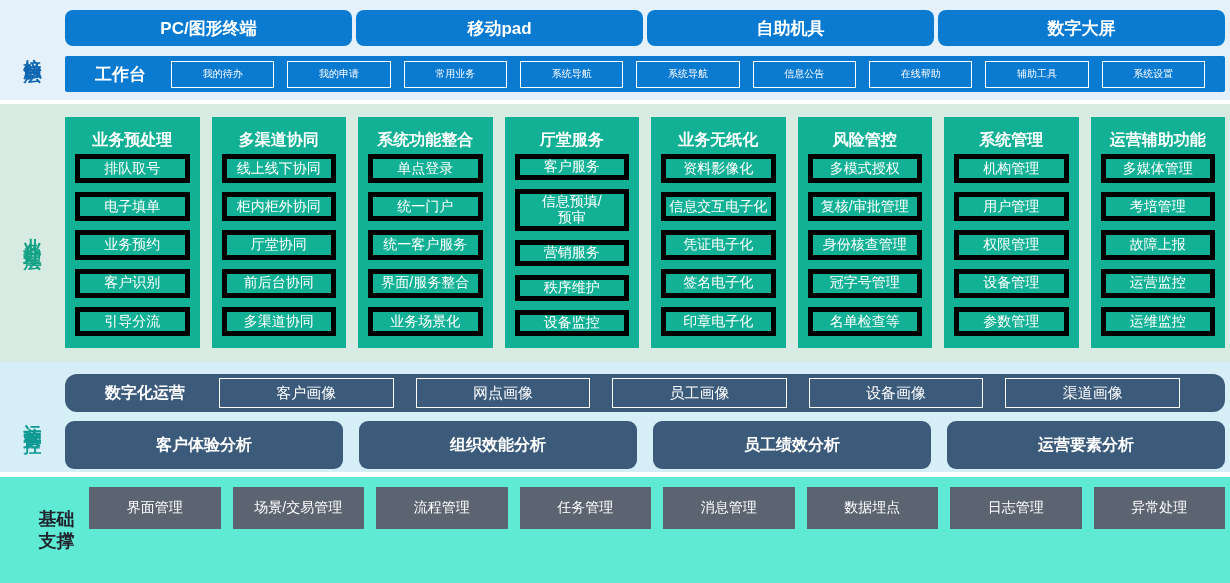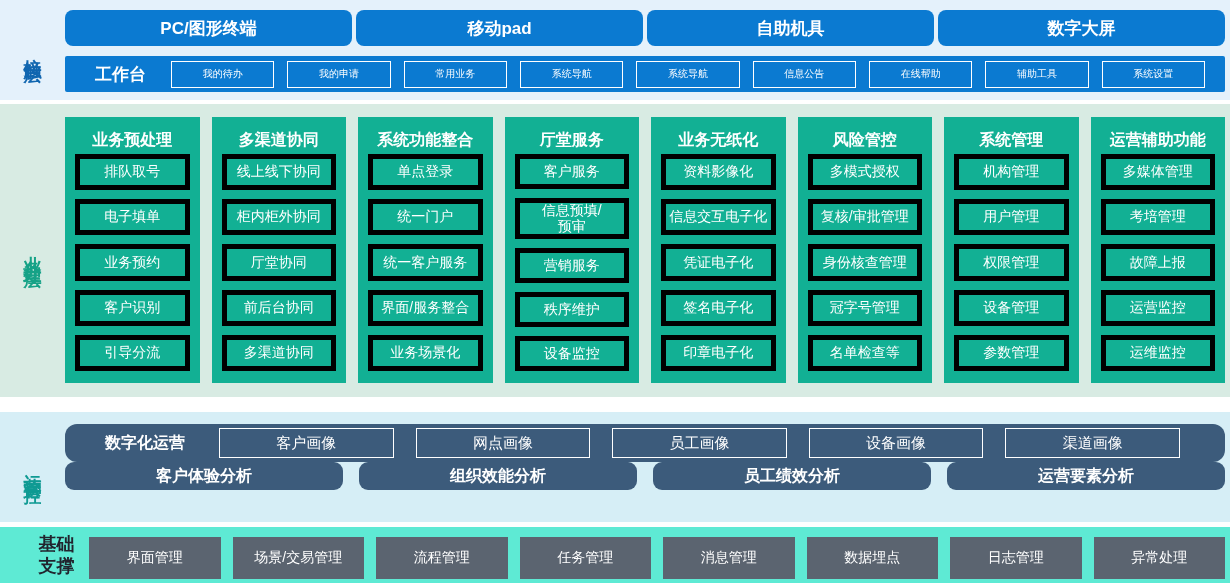--- a/index.html
+++ b/index.html
@@ -1,21 +1,21 @@
 <!DOCTYPE html>
 <html><head>
 <meta charset="utf-8">
 <style>
   html,body { margin:0; padding:0; background:#ffffff; }
   body { font-family:"Liberation Sans","DejaVu Sans",sans-serif; }
   .page { width:1230px; height:583px; display:flex; flex-direction:column; background:#ffffff; overflow:hidden; }
 
   .band { display:flex; box-sizing:border-box; }
   .band-contact    { height:100px; background:#e4f1fb; margin-bottom:4px; }
-  .band-business   { height:293px; background:#d8ebe3; margin-bottom:15px; }
+  .band-business   { height:258px; background:#d8ebe3; margin-bottom:0; }
   .band-ops        { height:110px; background:#d6eef6; margin-bottom:5px; }
   .band-foundation { flex:1;       background:#5eead4;padding-left:24px; }
 
   .gutter { width:65px; flex:none; display:flex; align-items:center; justify-content:center; }
   .vlabel { writing-mode:vertical-lr; text-orientation:upright; font-weight:bold; font-size:18px; letter-spacing:4px; }
   .vlabel-contact  { color:#1066b0; }
   .vlabel-business { color:#16a287; }
   .vlabel-ops      { color:#0f9a93; }
   .vlabel-foundation { font-weight:bold; font-size:18px; color:#21242e; width:40px; text-align:center; line-height:1.25; }
 
@@ -39,21 +39,21 @@
   .col-items { flex:1; display:flex; flex-direction:column; gap:9px; }
   .col-item { flex:1; border:5px solid #000000; color:#fff; font-size:14px; display:flex; align-items:center;
               justify-content:center; text-align:center; line-height:1.12; padding:0 2px; white-space:pre-line; }
 
   
   .ops-bar { margin-top:12px; height:38px; background:#3c5b7b; border-radius:12px;
              display:flex; align-items:center; padding:0 45px 0 40px; gap:22px; }
   .ops-label { color:#fff; font-weight:bold; font-size:16px; flex:none; margin-right:12px; }
   .ops-item { flex:1; height:28px; border:1px solid #ffffff; color:#fff; font-size:15px;
               display:flex; align-items:center; justify-content:center; }
-  .analysis-row { height:28px; display:grid; grid-template-columns:repeat(4,1fr); gap:16px; }
+  .analysis-row { margin-top:9px; height:48px; display:grid; grid-template-columns:repeat(4,1fr); gap:16px; }
   .analysis-btn { background:#3c5b7b; border-radius:9px; color:#fff; font-weight:bold; font-size:16px;
                   display:flex; align-items:center; justify-content:center; }
 
   
   .foundation-row { display:grid; grid-template-columns:repeat(8,1fr); gap:12px; margin-top:10px; height:42px; }
   .foundation-btn { background:#5b6470; color:#fff; font-size:14px; display:flex; align-items:center;
                     justify-content:center; white-space:nowrap; }
 </style>
 </head>
 <body>

